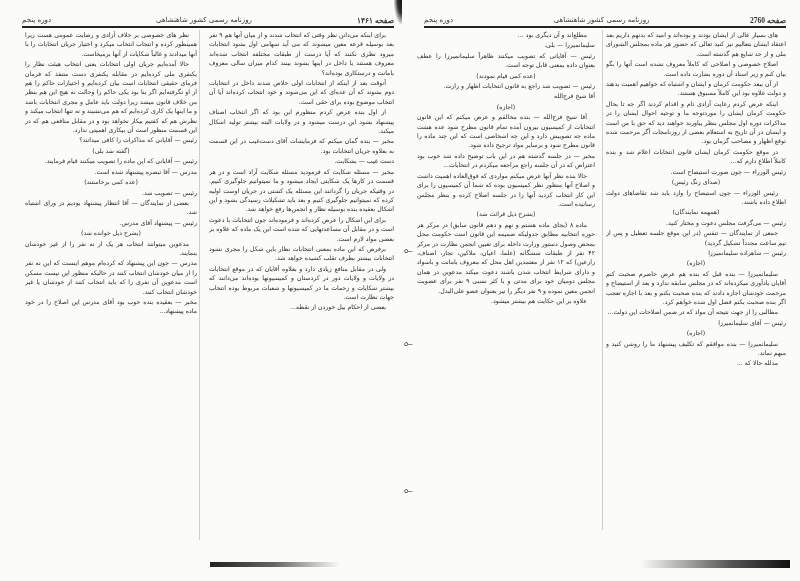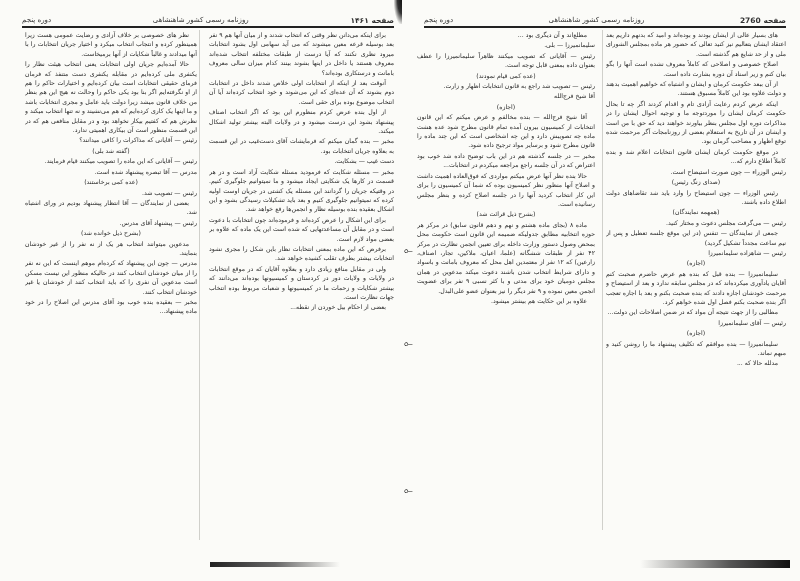--- a/index.html
+++ b/index.html
@@ -28,21 +28,21 @@
     position:absolute; left:0; top:0; width:5px; height:581px;
     background:repeating-linear-gradient(180deg,#bbb 0 2px,#e6e6e2 2px 5px);
   }
   .header {
     position:absolute; top:14px; height:12px; direction:rtl;
     display:flex; justify-content:space-between; align-items:center;
     font-size:7px; color:#333;
   }
   .page.left .header { left:22px; right:8px; }
   .page.right .header { left:22px; right:14px; }
-  .header .pageno { font-weight:bold; font-size:7.5px; }
+  .header .pageno { font-weight:bold; font-size:7.5px;font-family:Liberation Serif, serif; }
   .rule {
     position:absolute; top:26px; height:2px; background:#222;
   }
   .page.left .rule { left:22px; right:8px; }
   .page.right .rule { left:22px; right:14px; }
   .col {
     position:absolute; top:30px; direction:rtl; text-align:justify;
     font-size:6.2px; line-height:9.4px; color:#2a2a2a;
     overflow:hidden;
   }

